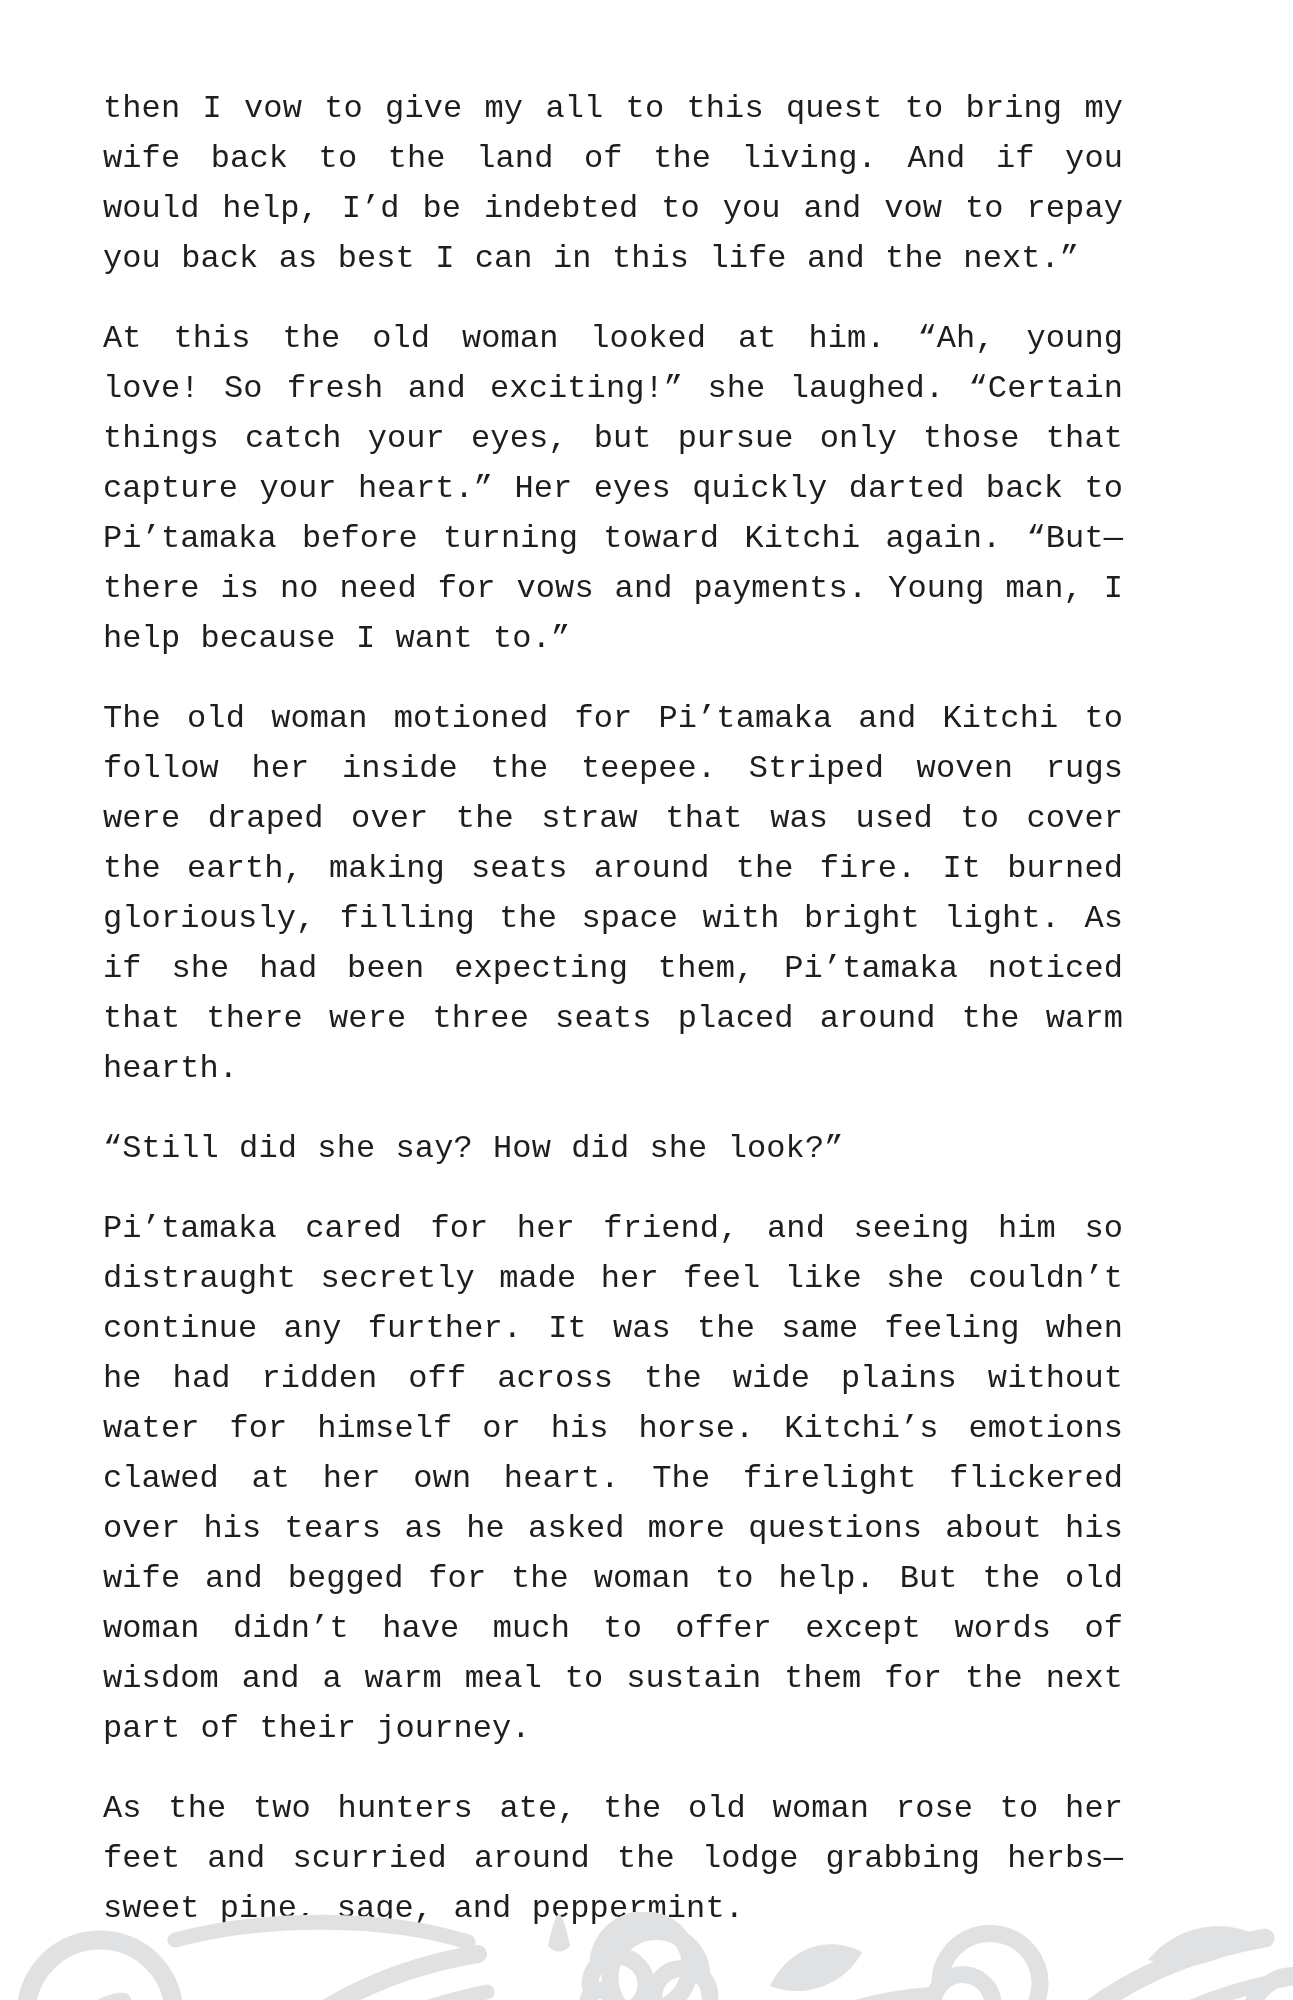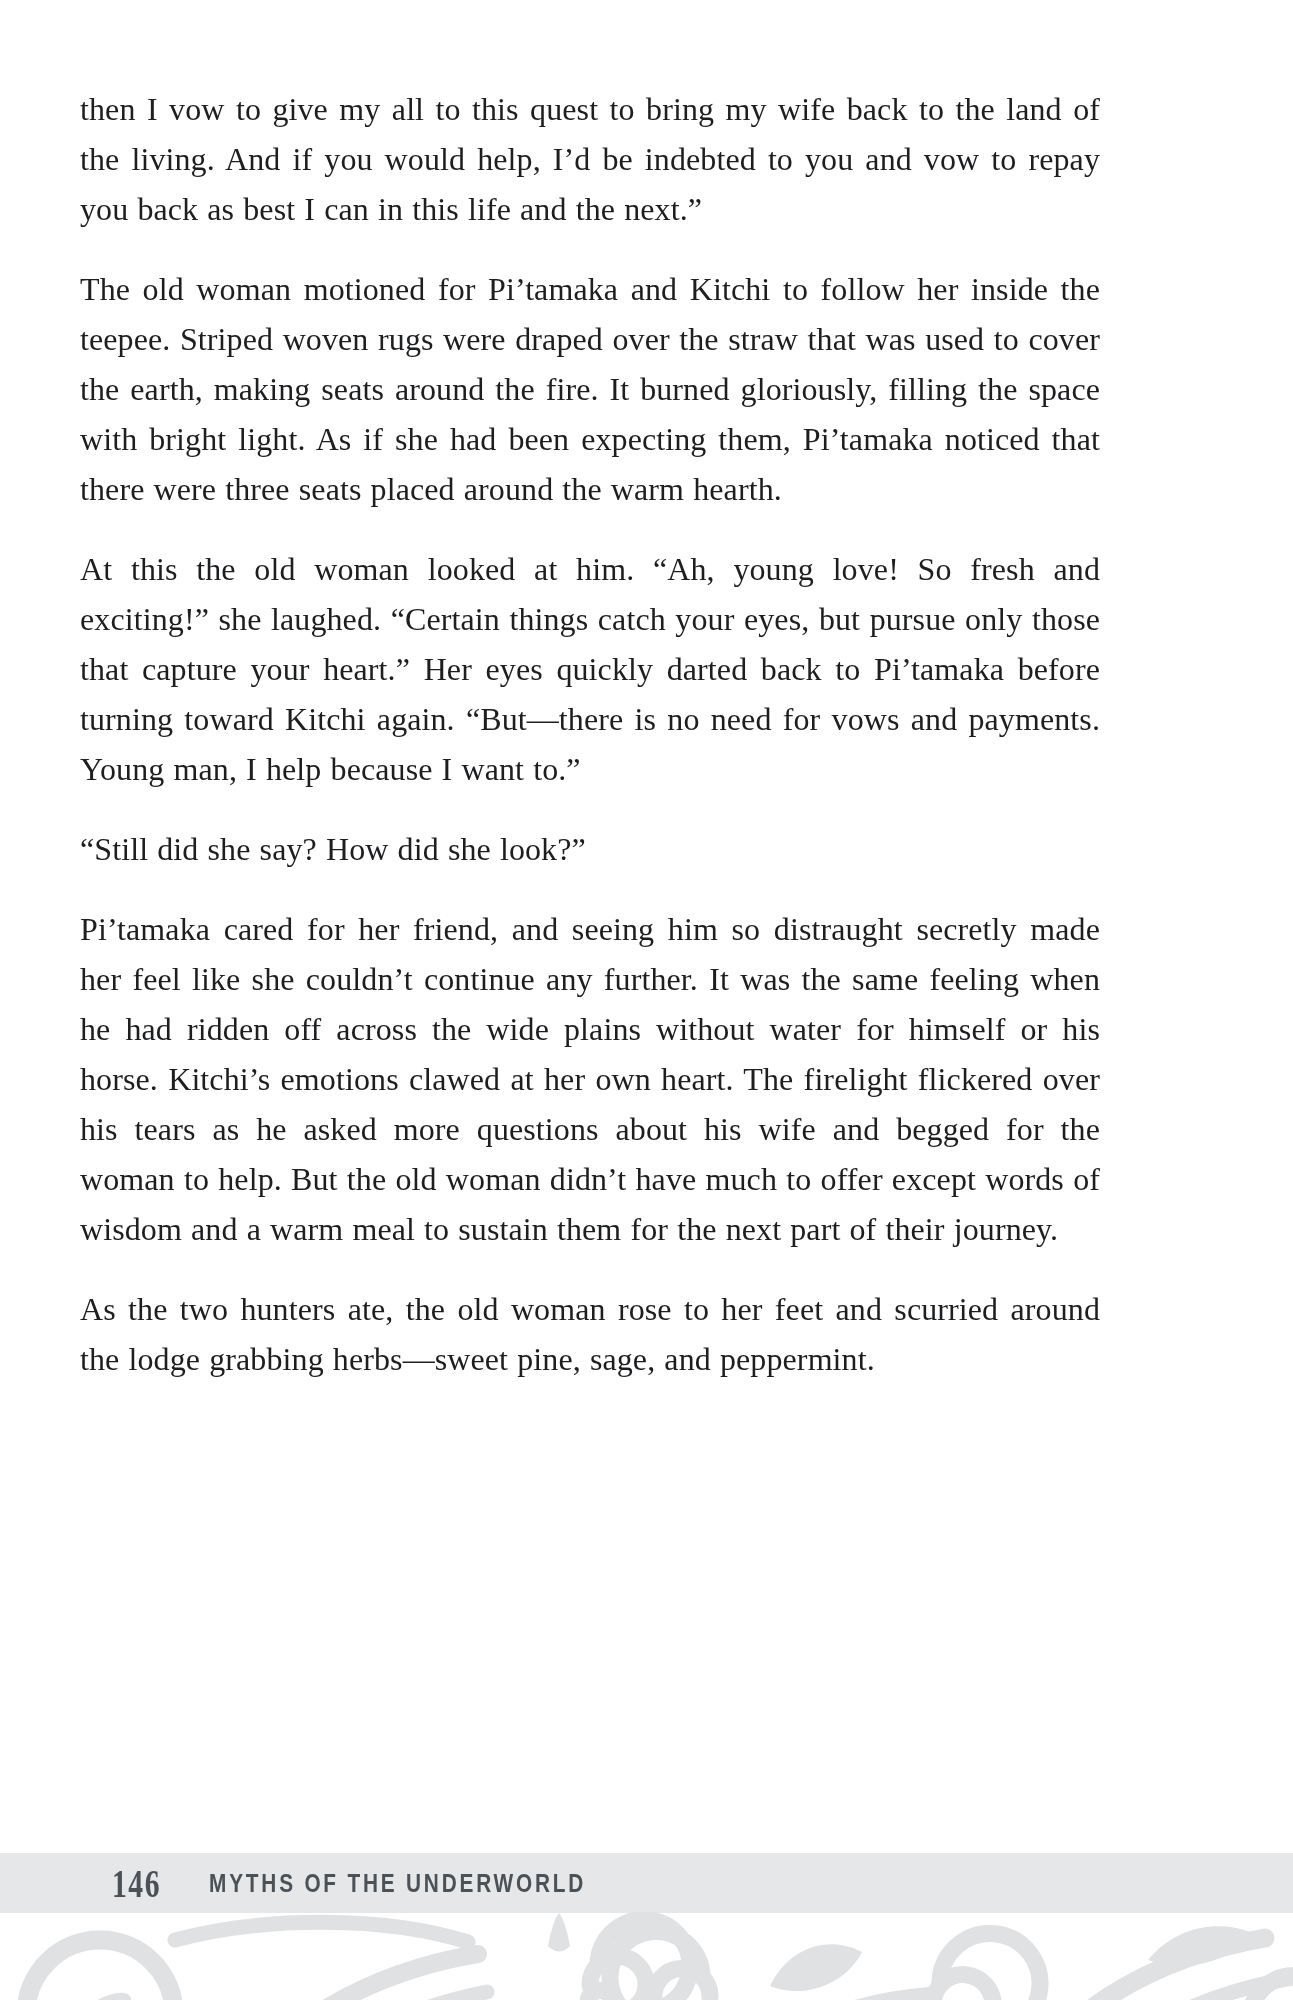--- a/index.html
+++ b/index.html
@@ -13,22 +13,23 @@
   .page{
     position:relative;
     width:1293px;height:2000px;
     margin:0 auto;
     background:var(--background);
     overflow:hidden;
     font-family:"Liberation Serif", serif;
   }
   .body-text{
     position:absolute;
-    left:80px;top:84px;
+    left:103px;top:84px;
     width:1020px;
+    font-family:Liberation Mono, monospace;
   }
   .body-text p{
     margin:0 0 30px 0;
     font-size:32px;
     line-height:50px;
     color:var(--body-text);
     text-align:justify;
     letter-spacing:.1px;
     word-spacing:1px;
   }
@@ -70,31 +71,27 @@
   }
   .ornament-band svg{display:block;}
 </style>
 </head>
 <body>
 
 <div class="page">
 
   <div class="body-text">
     <p>then I vow to give my all to this quest to bring my wife back to the land of the living. And if you would help, I’d be indebted to you and vow to repay you back as best I can in this life and the next.”</p>
+    <p>At this the old woman looked at him. “Ah, young love! So fresh and exciting!” she laughed. “Certain things catch your eyes, but pursue only those that capture your heart.” Her eyes quickly darted back to Pi’tamaka before turning toward Kitchi again. “But—there is no need for vows and payments. Young man, I help because I want to.”</p>
     <p>The old woman motioned for Pi’tamaka and Kitchi to follow her inside the teepee. Striped woven rugs were draped over the straw that was used to cover the earth, making seats around the fire. It burned gloriously, filling the space with bright light. As if she had been expecting them, Pi’tamaka noticed that there were three seats placed around the warm hearth.</p>
-    <p>At this the old woman looked at him. “Ah, young love! So fresh and exciting!” she laughed. “Certain things catch your eyes, but pursue only those that capture your heart.” Her eyes quickly darted back to Pi’tamaka before turning toward Kitchi again. “But—there is no need for vows and payments. Young man, I help because I want to.”</p>
     <p>“Still did she say? How did she look?”</p>
     <p>Pi’tamaka cared for her friend, and seeing him so distraught secretly made her feel like she couldn’t continue any further. It was the same feeling when he had ridden off across the wide plains without water for himself or his horse. Kitchi’s emotions clawed at her own heart. The firelight flickered over his tears as he asked more questions about his wife and begged for the woman to help. But the old woman didn’t have much to offer except words of wisdom and a warm meal to sustain them for the next part of their journey.</p>
     <p>As the two hunters ate, the old woman rose to her feet and scurried around the lodge grabbing herbs—sweet pine, sage, and peppermint.</p>
   </div>
 
-  <div class="footer-bar">
-    <span class="page-number">146</span>
-    <span class="book-title">MYTHS OF THE UNDERWORLD</span>
-  </div>
 
   <div class="ornament-band">
     <svg width="1293" height="180" viewBox="0 0 1293 180" xmlns="http://www.w3.org/2000/svg">
       <g stroke="#dfe1e3" stroke-width="17" fill="none" stroke-linecap="round">
 
         <circle cx="100" cy="102" r="74" stroke-width="19"></circle>
 
         <path d="M 20 178 A 46 46 0 1 0 62 132"></path>
 
         <path d="M 175 28 C 265 4 385 4 468 30" stroke-width="15"></path>

